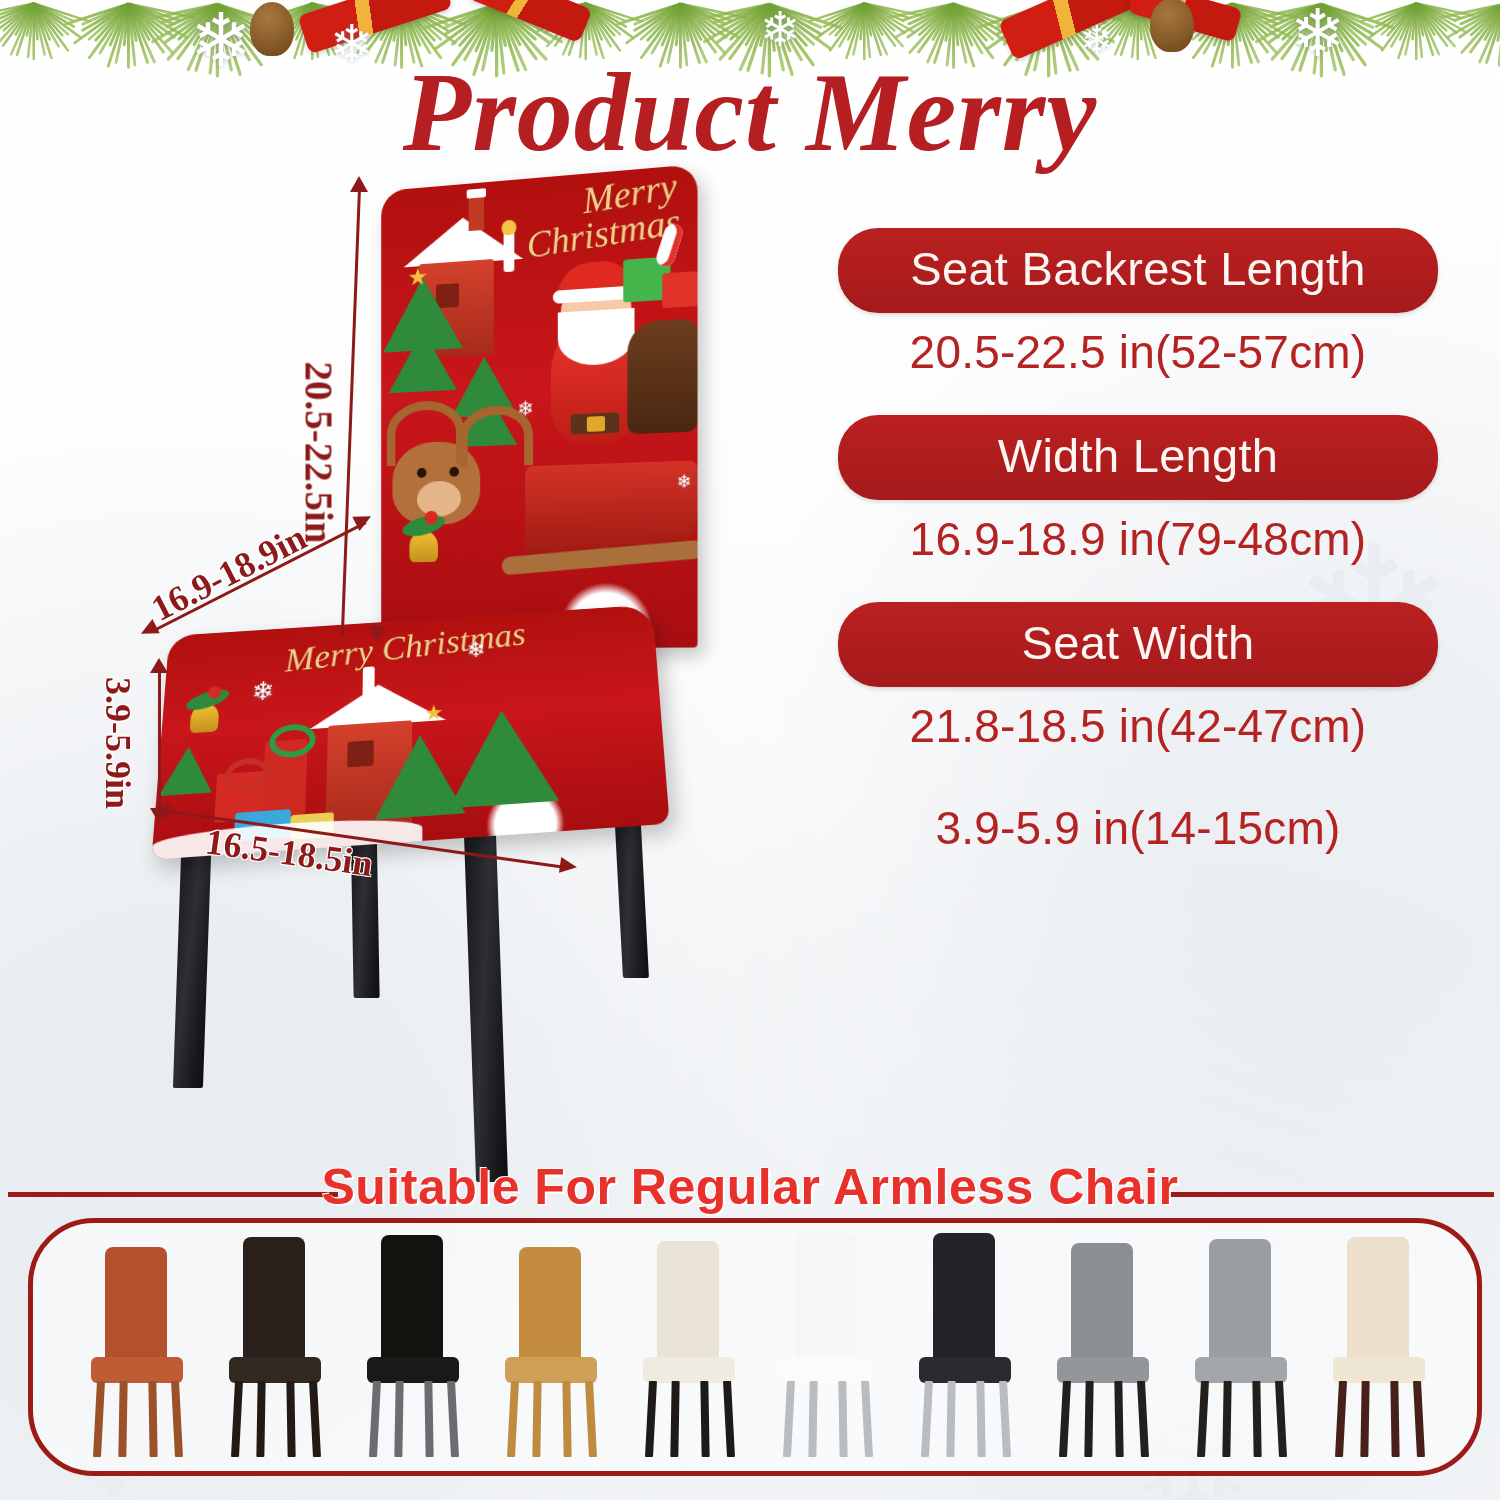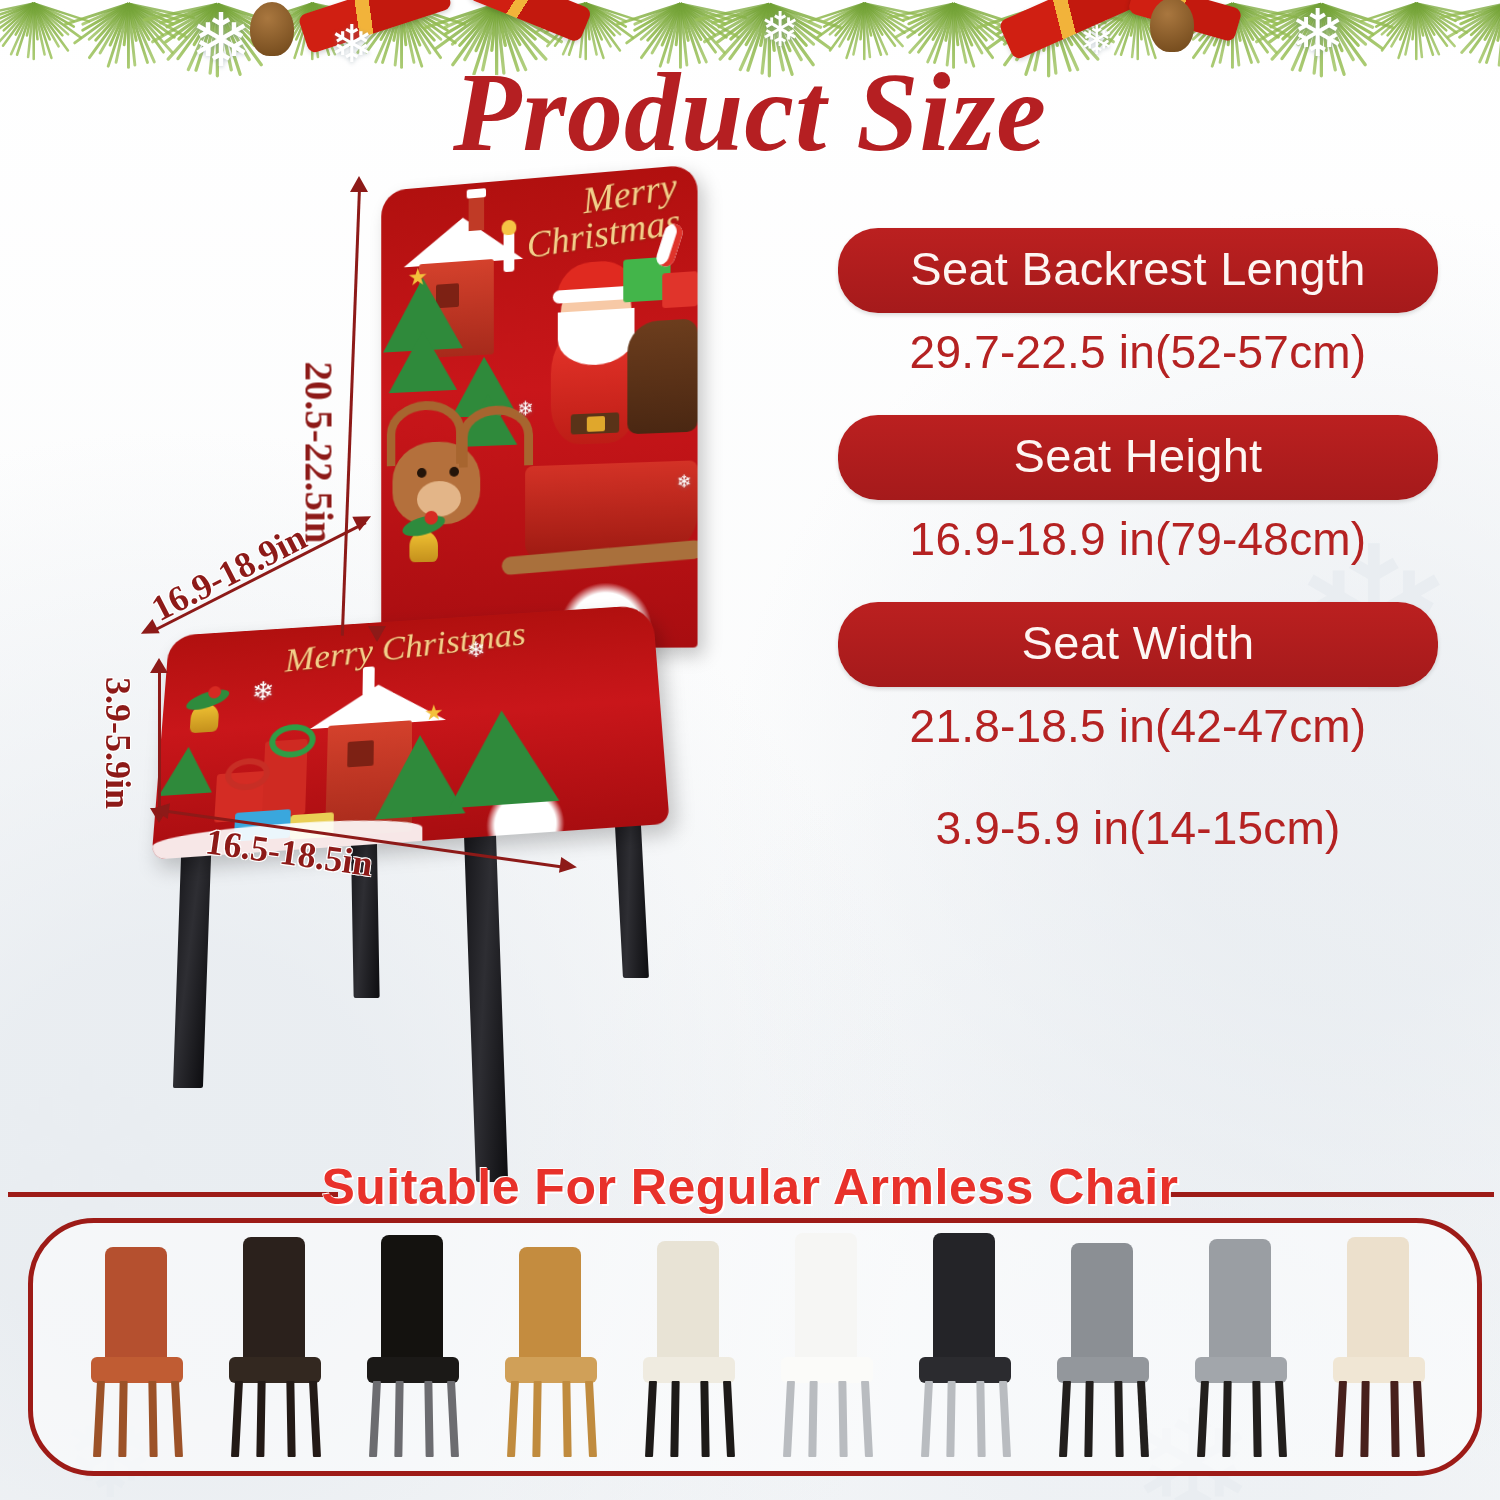--- a/index.html
+++ b/index.html
@@ -561,21 +561,21 @@
       <div class="ribbon" style="left: 1130px; top: -6px; width: 110px; height: 34px; transform: rotate(16deg);"></div>
       <div class="pinecone" style="left: 250px; top: 2px;"></div>
       <div class="pinecone" style="left: 1150px; top: -2px;"></div>
       <div class="flake" style="left: 190px; top: 4px; font-size: 74px;">❄</div>
       <div class="flake" style="left: 330px; top: 18px; font-size: 52px;">❄</div>
       <div class="flake" style="left: 1290px; top: 0px; font-size: 66px;">❄</div>
       <div class="flake" style="left: 760px; top: 6px; font-size: 48px;">❄</div>
       <div class="flake" style="left: 1080px; top: 20px; font-size: 40px;">❄</div>
     </div>
 
-  <div class="title">Product Size</div>
+  <div class="title">Product Merry</div>
 
   <div id="chairWrap">
 
     <div class="leg" style="left:78px; top:638px;width:30px;height:290px;transform:skewX(-2deg);"></div>
     <div class="leg" style="left:252px;top:648px;width:26px;height:190px;transform:skewX(1deg);"></div>
     <div class="leg" style="left:370px;top:672px;width:32px;height:350px;transform:skewX(2deg);"></div>
     <div class="leg" style="left:518px;top:628px;width:26px;height:190px;transform:skewX(3deg);"></div>
 
     <div class="backrest">
       <div class="xmasfab"></div>
@@ -676,24 +676,24 @@
 
     <div class="dimLine" style="left:68px;top:650px;width:400px;height:3px;transform:rotate(8deg);transform-origin:left center;"></div>
     <div style="position:absolute;left:52px;top:642px;width:0;height:0;border-top:8px solid transparent;border-bottom:8px solid transparent;border-right:17px solid #8d1a18;transform:rotate(8deg);"></div>
     <div style="position:absolute;left:460px;top:698px;width:0;height:0;border-top:8px solid transparent;border-bottom:8px solid transparent;border-left:17px solid #8d1a18;transform:rotate(8deg);"></div>
     <div class="dimLbl" style="left:106px;top:660px;font-size:36px;transform:rotate(8deg);transform-origin:left center;">16.5-18.5in</div>
   </div>
 
   <div class="specs">
     <div class="specRow">
       <span class="pill">Seat Backrest Length</span>
-      <span class="specVal">29.7-22.5 in(52-57cm)</span>
+      <span class="specVal">20.5-22.5 in(52-57cm)</span>
     </div>
     <div class="specRow">
-      <span class="pill">Seat Height</span>
+      <span class="pill">Width Length</span>
       <span class="specVal">16.9-18.9 in(79-48cm)</span>
     </div>
     <div class="specRow">
       <span class="pill">Seat Width</span>
       <span class="specVal">21.8-18.5 in(42-47cm)</span>
     </div>
     <div class="specRow">
       <span class="specVal">3.9-5.9 in(14-15cm)</span>
     </div>
   </div>

